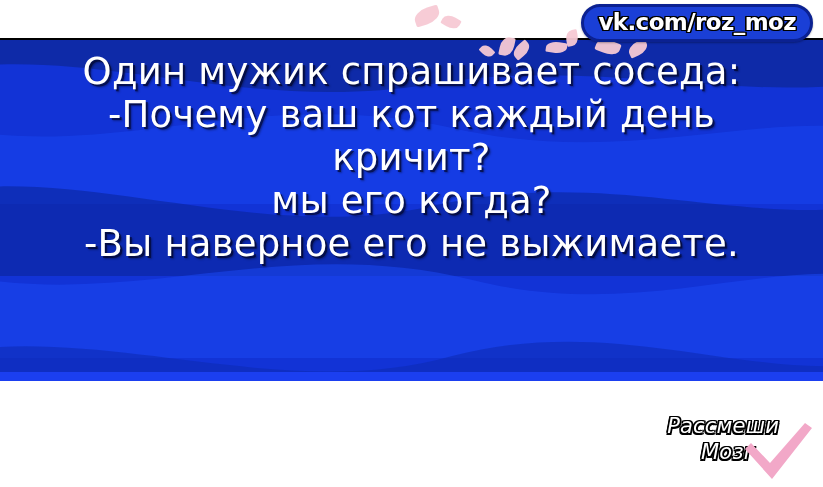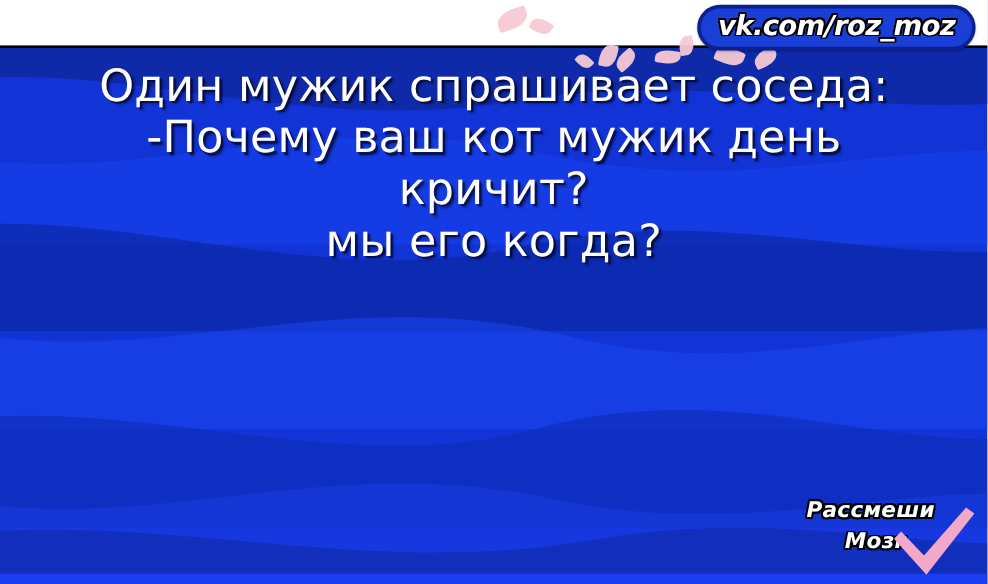--- a/index.html
+++ b/index.html
@@ -35,21 +35,21 @@
     background: #f7c9d4;
     border-radius: 60% 10% 60% 10%;
     opacity: .95;
   }
 
   
   .panel {
     position: absolute;
     left: 0; top: 38px;
     width: 823px;
-    height: 449px;
+    height: 343px;
     background: #1233d6;
     overflow: hidden;
     border-top: 2px solid #000000;
     box-sizing: border-box;
   }
 
   .wave {
     position: absolute;
     left: -12%;
     width: 124%;
@@ -97,21 +97,20 @@
     border-radius: 20px;
     padding: 2px 14px 4px 14px;
     box-shadow: 0 1px 2px rgba(0,0,0,.3);
   }
   .vk-badge .vk-text {
     display: block;
     color: #ffffff;
     font-family: "DejaVu Sans", sans-serif;
     font-size: 23px;
     font-weight: bold;
-    font-style: italic;
     letter-spacing: -.6px;
     text-shadow:
       -1.4px -1.4px 0 #000, 1.4px -1.4px 0 #000,
       -1.4px 1.4px 0 #000, 1.4px 1.4px 0 #000,
       0 -1.4px 0 #000, 0 1.4px 0 #000,
       -1.4px 0 0 #000, 1.4px 0 0 #000;
     white-space: nowrap;
   }
 
   
@@ -120,22 +119,22 @@
     right: 6px;
     bottom: 8px;
     z-index: 9;
     width: 190px;
     height: 66px;
   }
   .logo .logo-line {
     display: block;
     color: #ffffff;
     font-family: "DejaVu Sans", sans-serif;
-    font-size: 18px;
-    font-weight: bold;
+    font-size: 21px;
+    font-weight: normal;
     font-style: italic;
     line-height: 26px;
     text-align: right;
     letter-spacing: .2px;
     text-shadow:
       -1.5px -1.5px 0 #000, 1.5px -1.5px 0 #000,
       -1.5px 1.5px 0 #000, 1.5px 1.5px 0 #000,
       0 -1.5px 0 #000, 0 1.5px 0 #000,
       -1.5px 0 0 #000, 1.5px 0 0 #000;
     white-space: nowrap;
@@ -203,23 +202,24 @@
       </svg>
     </div>
     <div class="wave" style="top:368px;height:90px;">
       <svg viewBox="0 0 1000 90" preserveAspectRatio="none">
         <path d="M0,46 C200,6 380,78 580,42 C760,10 880,66 1000,36 L1000,90 L0,90 Z" fill="#0b2699" opacity=".5"></path>
       </svg>
     </div>
 
     <div class="joke" id="joke-block">
         <span class="line">Один мужик спрашивает соседа:</span>
-        <span class="line">-Почему ваш кот мужик день</span>
+        <span class="line">-Почему ваш кот каждый день</span>
         <span class="line">кричит?</span>
         <span class="line">мы его когда?</span>
+        <span class="line">-Вы наверное его не выжимаете.</span>
       </div>
 
     <div class="bottom-bar"></div>
   </div>
 
   <div class="vk-badge">
     <span class="vk-text">vk.com/roz_moz</span>
   </div>
 
   <div class="logo">

